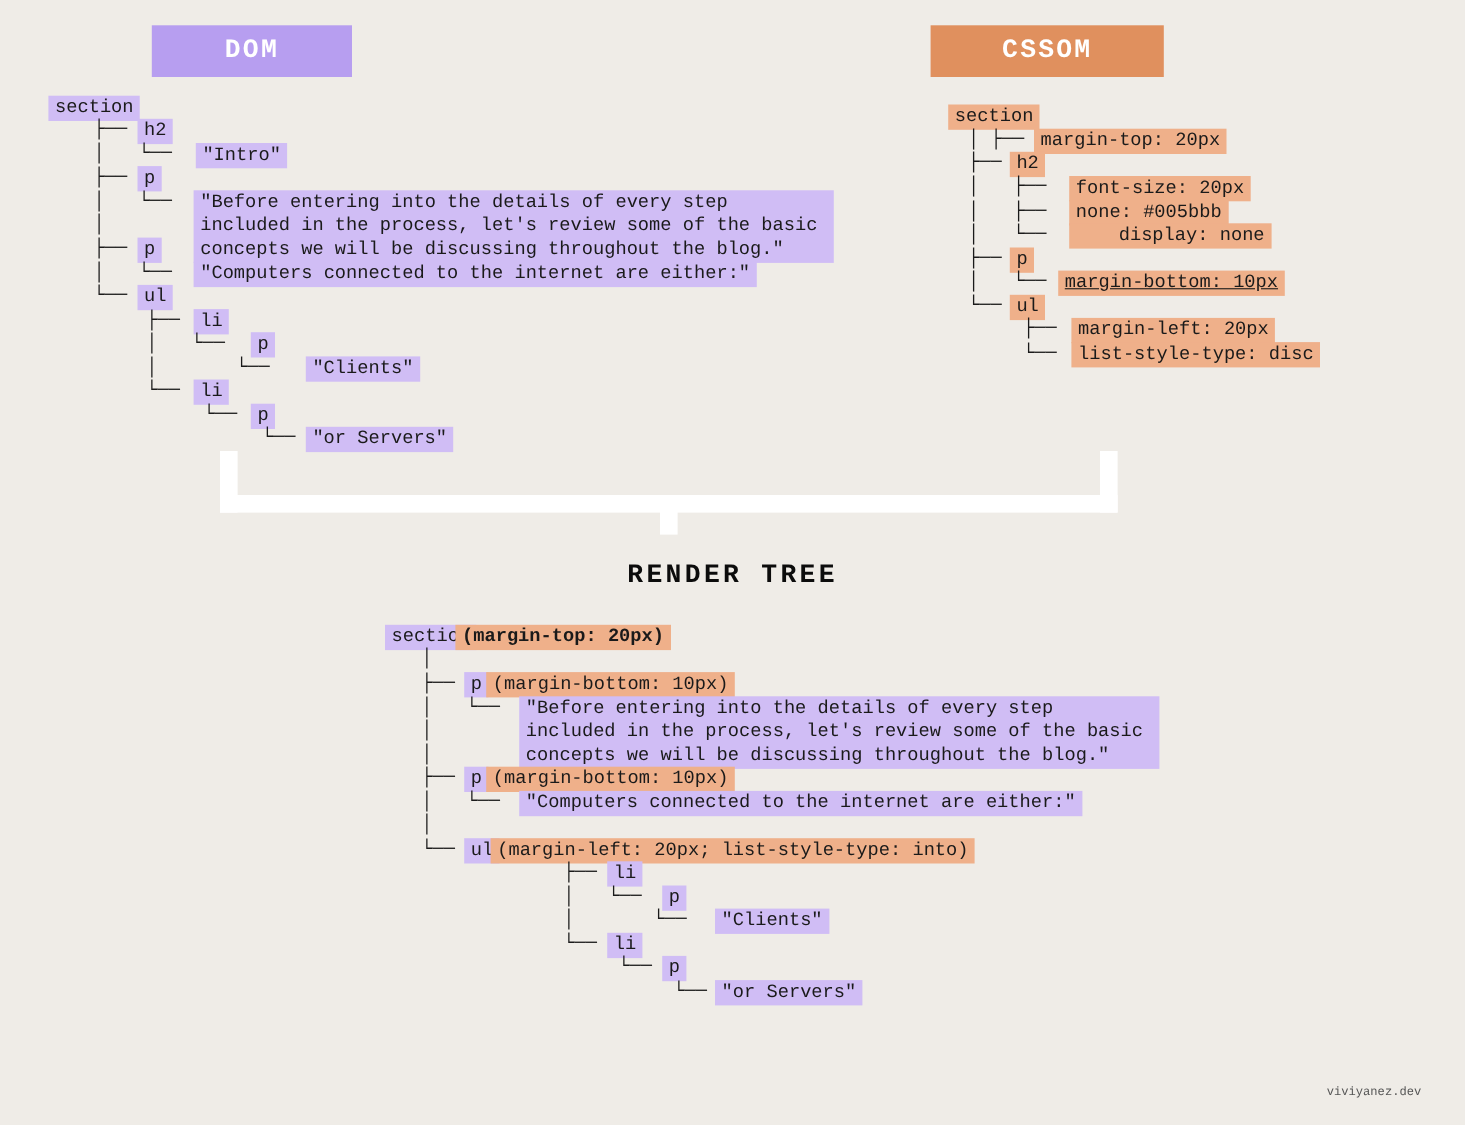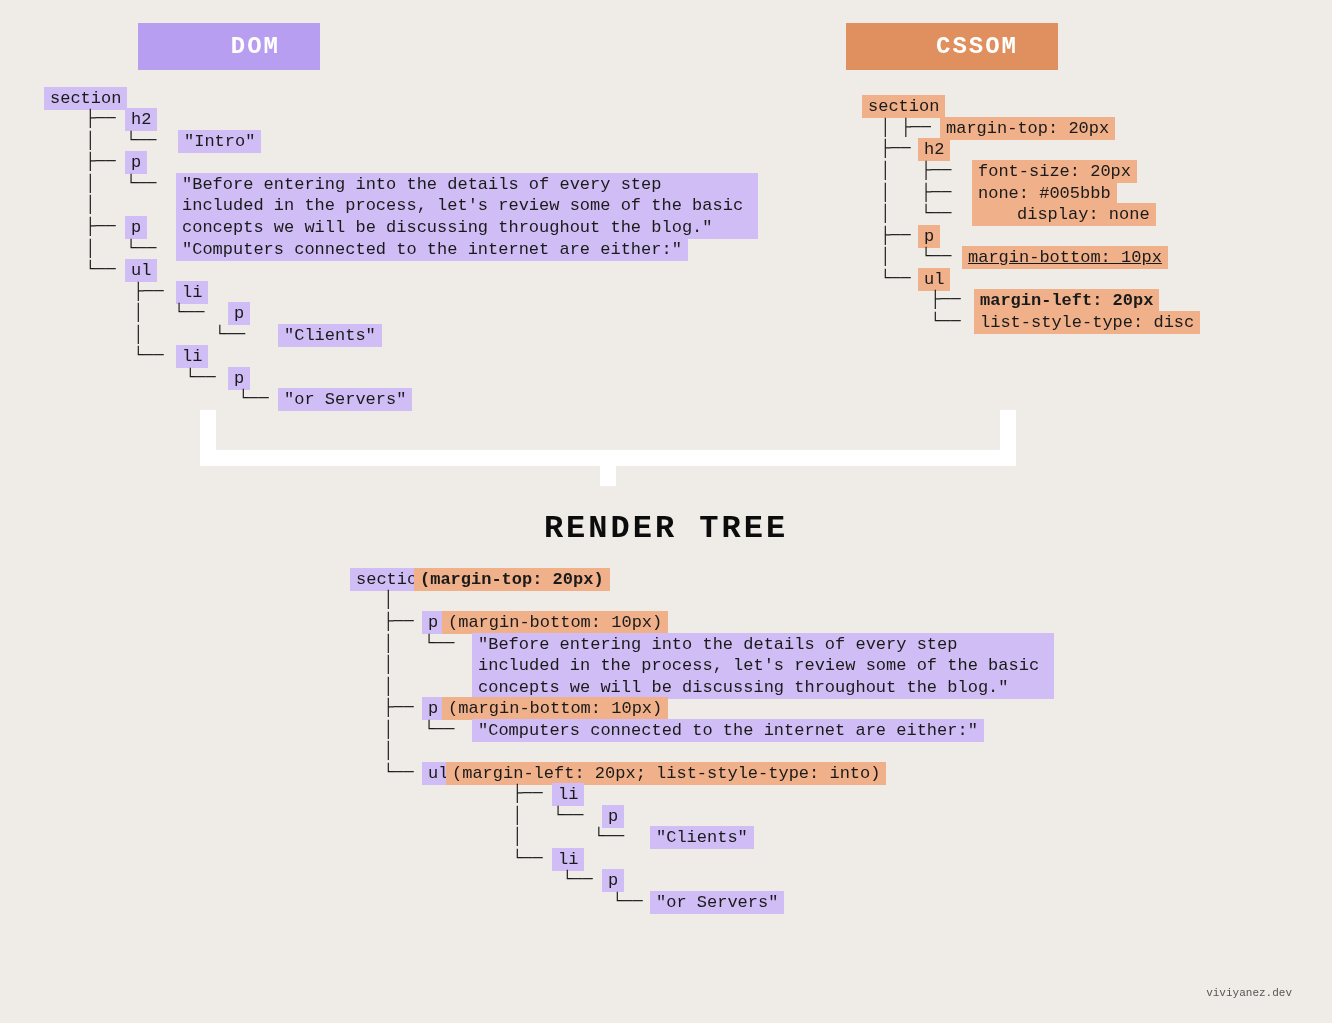--- a/index.html
+++ b/index.html
@@ -12,21 +12,21 @@
     height: 1023px;
     position: relative;
     overflow: hidden;
   }
   .header {
     position: absolute;
     padding: 10px 40px;
     font-weight: 900;
     font-size: 24px;
     letter-spacing: 2px;
-    text-align: right;
+    text-align: center;
     text-transform: uppercase;
   }
   .header.dom { left: 138px; top: 23px; width: 182px; background: #b79ef0; color: #fff; }
   .header.cssom { left: 846px; top: 23px; width: 212px; background: #e0905e; color: #fff; }
 
   .node {
     position: absolute;
     background: #d0bdf5;
     color: #1a1a1a;
     padding: 1px 6px;
@@ -52,21 +52,21 @@
     position: absolute;
     background: #fff;
   }
 
   .render-title {
     position: absolute;
     left: 0; right: 0;
     top: 510px;
     text-align: center;
     font-weight: 900;
-    font-size: 32px;
+    font-size: 24px;
     letter-spacing: 3px;
     color: #0c0c0c;
   }
 
   .watermark {
     position: absolute;
     right: 40px;
     bottom: 24px;
     font-size: 11px;
     color: #555;
@@ -126,21 +126,21 @@
 <div class="node css" style="left:972px; top:203px;padding-left:45px;">display: none</div>
 
 <div class="conn" style="left:880px; top:225px;">├──</div>
 <div class="node css" style="left:918px; top:225px;">p</div>
 <div class="conn" style="left:880px; top:246px;">│   └──</div>
 <div class="node css" style="left:962px; top:246px;text-decoration:underline;">margin-bottom: 10px</div>
 
 <div class="conn" style="left:880px; top:268px;">└──</div>
 <div class="node css" style="left:918px; top:268px;">ul</div>
 <div class="conn" style="left:930px; top:289px;">├──</div>
-<div class="node css" style="left:974px; top:289px;font-weight:bold;">margin-left: 20px</div>
+<div class="node css" style="left:974px; top:289px;">margin-left: 20px</div>
 <div class="conn" style="left:930px; top:311px;">└──</div>
 <div class="node css" style="left:974px; top:311px;">list-style-type: disc</div>
 
 <div class="join" style="left:200px; top:410px; width:16px; height:56px;"></div>
 <div class="join" style="left:1000px; top:410px; width:16px; height:56px;"></div>
 <div class="join" style="left:200px; top:450px; width:816px; height:16px;"></div>
 <div class="join" style="left:600px; top:450px; width:16px; height:36px;"></div>
 
 <div class="render-title">RENDER  TREE</div>
 

